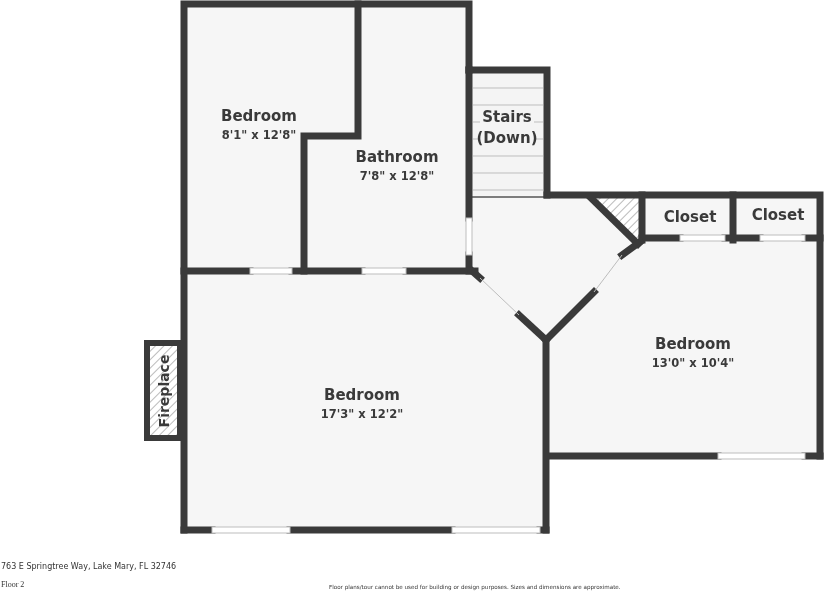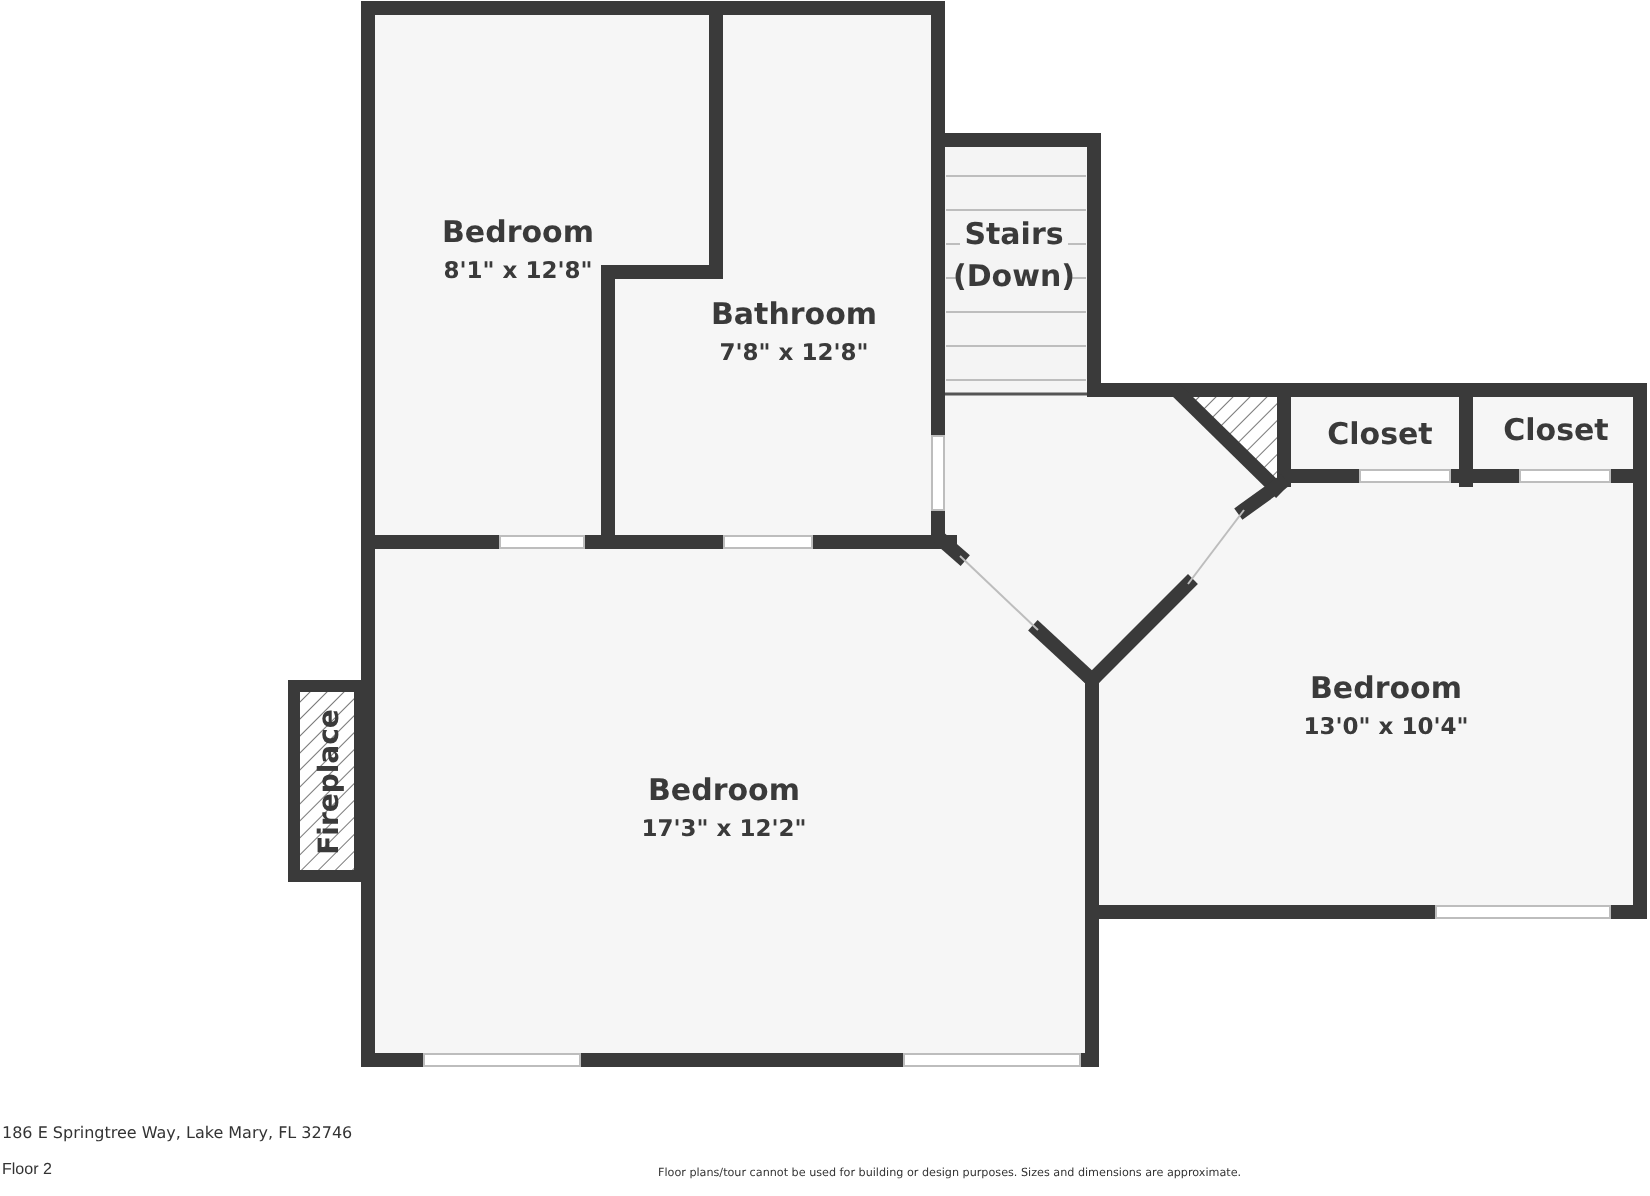--- a/index.html
+++ b/index.html
@@ -1,21 +1,21 @@
 <!DOCTYPE html>
 <html><head>
 <meta charset="utf-8">
 <style>
   html, body { margin:0; padding:0; background:#ffffff; }
   body { width:825px; height:598px; position:relative; overflow:hidden; font-family:"DejaVu Sans", sans-serif; }
   #plan { position:absolute; left:0; top:0; }
   .room-name { font-family:"DejaVu Sans", sans-serif; font-weight:bold; fill:#3a3a3a; }
   .room-dim { font-family:"DejaVu Sans", sans-serif; font-weight:bold; fill:#3a3a3a; }
   .footer-addr { position:absolute; left:1px; top:562px; font-size:8px; color:#333; font-family:"DejaVu Sans", sans-serif; }
-  .footer-floor { position:absolute; left:1px; top:580px; font-size:8px; color:#333; font-family:Liberation Sans, sans-serif;text-align:center; }
+  .footer-floor { position:absolute; left:1px; top:580px; font-size:8px; color:#333; font-family:Liberation Serif, serif;text-align:center; }
   .footer-disclaimer { position:absolute; left:329px; top:584px; font-size:5.6px; color:#333; font-family:"DejaVu Sans", sans-serif; white-space:nowrap; }
 </style>
 </head>
 <body>
 
 <svg id="plan" width="825" height="560" viewBox="0 0 825 560" xmlns="http://www.w3.org/2000/svg">
   <defs>
     <pattern id="hatch" width="6" height="6" patternUnits="userSpaceOnUse" patternTransform="rotate(45)">
       <rect width="6" height="6" fill="#ffffff"></rect>
       <line x1="0" y1="0" x2="0" y2="6" stroke="#555" stroke-width="0.8"></line>
@@ -125,15 +125,15 @@
   </g>
   <g>
     <text class="room-name" x="362" y="400" text-anchor="middle" font-size="15">Bedroom</text>
     <text class="room-dim" x="362" y="418" text-anchor="middle" font-size="11.5">17'3" x 12'2"</text>
   </g>
   <g>
     <text class="room-name" x="0" y="0" font-size="14" text-anchor="middle" transform="translate(169,391) rotate(-90)">Fireplace</text>
   </g>
 </svg>
 
-<div class="footer-addr">186 E Springtree Way, Lake Mary, FL 32746</div>
+<div class="footer-addr">763 E Springtree Way, Lake Mary, FL 32746</div>
 <div class="footer-floor">Floor 2</div>
 <div class="footer-disclaimer">Floor plans/tour cannot be used for building or design purposes. Sizes and dimensions are approximate.</div>
 
 </body></html>

